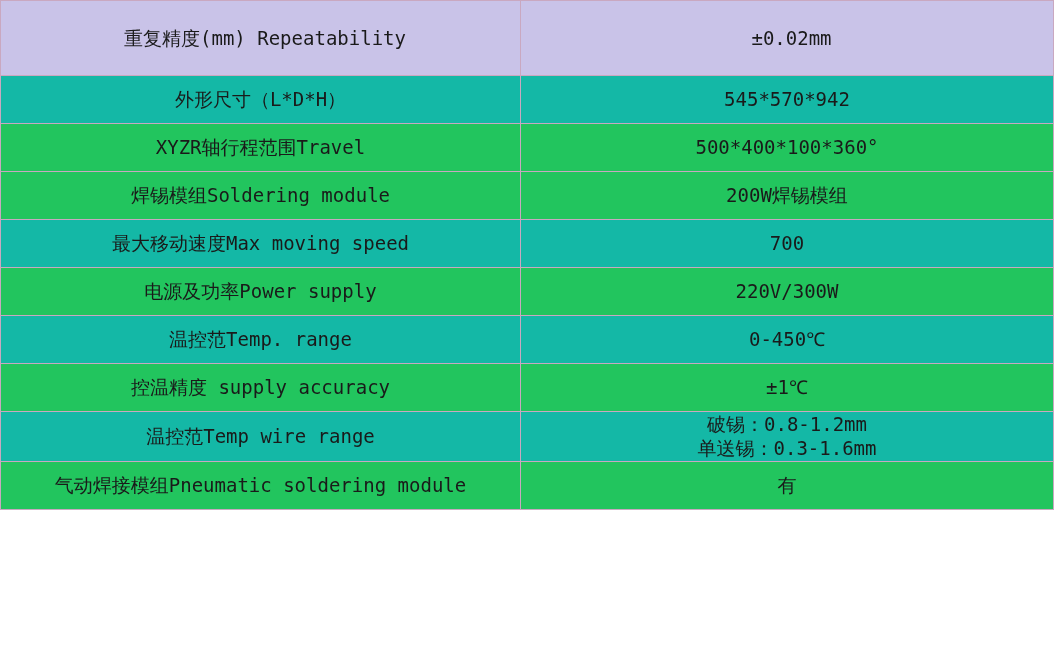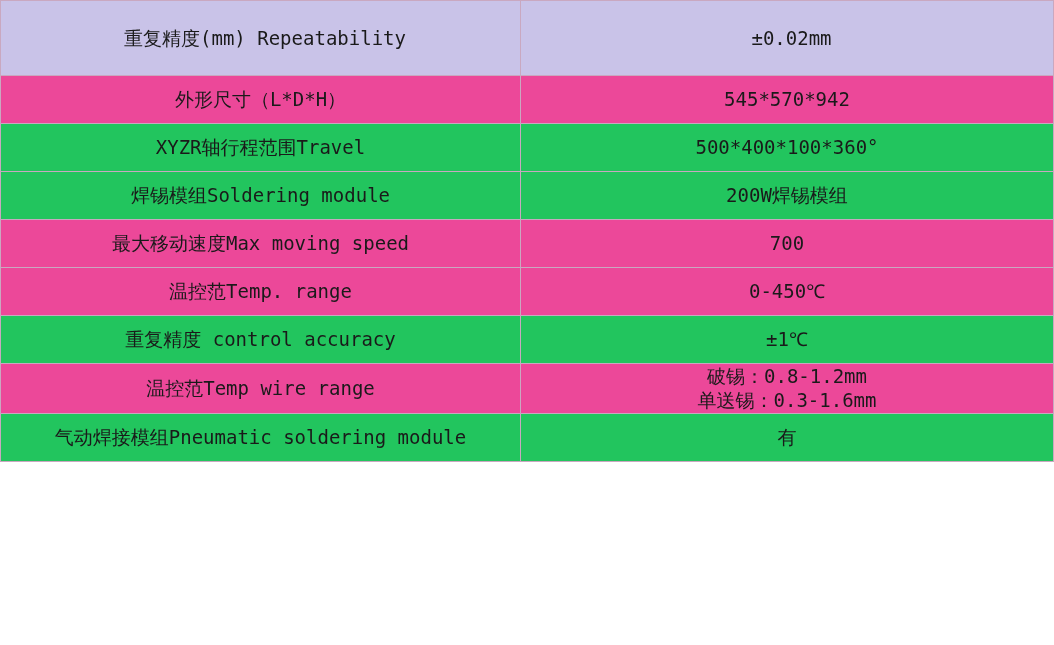--- a/index.html
+++ b/index.html
@@ -29,21 +29,21 @@
     line-height: 1.28;
     letter-spacing: 0px;
   }
   #spec-table tr.header-row td {
     background: #c9c3e8;
     font-size: 19px;
     height: 74px;
     padding-left: 15px;
   }
   #spec-table tr.data-row td {
-    background: #ec4899;
+    background: #14b8a6;
     height: 47px;
   }
   #spec-table tr.data-row.alt td {
     background: #22c55e;
   }
   .col-param { width: 520px; }
   .col-value { width: 533px; }
   .multiline {
     white-space: pre-line;
     line-height: 1.35;
@@ -72,26 +72,30 @@
       <td>500*400*100*360°</td>
     </tr>
     <tr class="data-row alt">
       <td>焊锡模组Soldering module</td>
       <td>200W焊锡模组</td>
     </tr>
     <tr class="data-row">
       <td>最大移动速度Max moving speed</td>
       <td>700</td>
     </tr>
+    <tr class="data-row alt">
+      <td>电源及功率Power supply</td>
+      <td>220V/300W</td>
+    </tr>
     <tr class="data-row">
       <td>温控范Temp. range</td>
       <td>0-450℃</td>
     </tr>
     <tr class="data-row alt">
-      <td>重复精度 control accuracy</td>
+      <td>控温精度 supply accuracy</td>
       <td>±1℃</td>
     </tr>
     <tr class="data-row">
       <td>温控范Temp wire range</td>
       <td class="multiline">破锡：0.8-1.2mm
 单送锡：0.3-1.6mm</td>
     </tr>
     <tr class="data-row alt">
       <td>气动焊接模组Pneumatic soldering module</td>
       <td>有</td>

